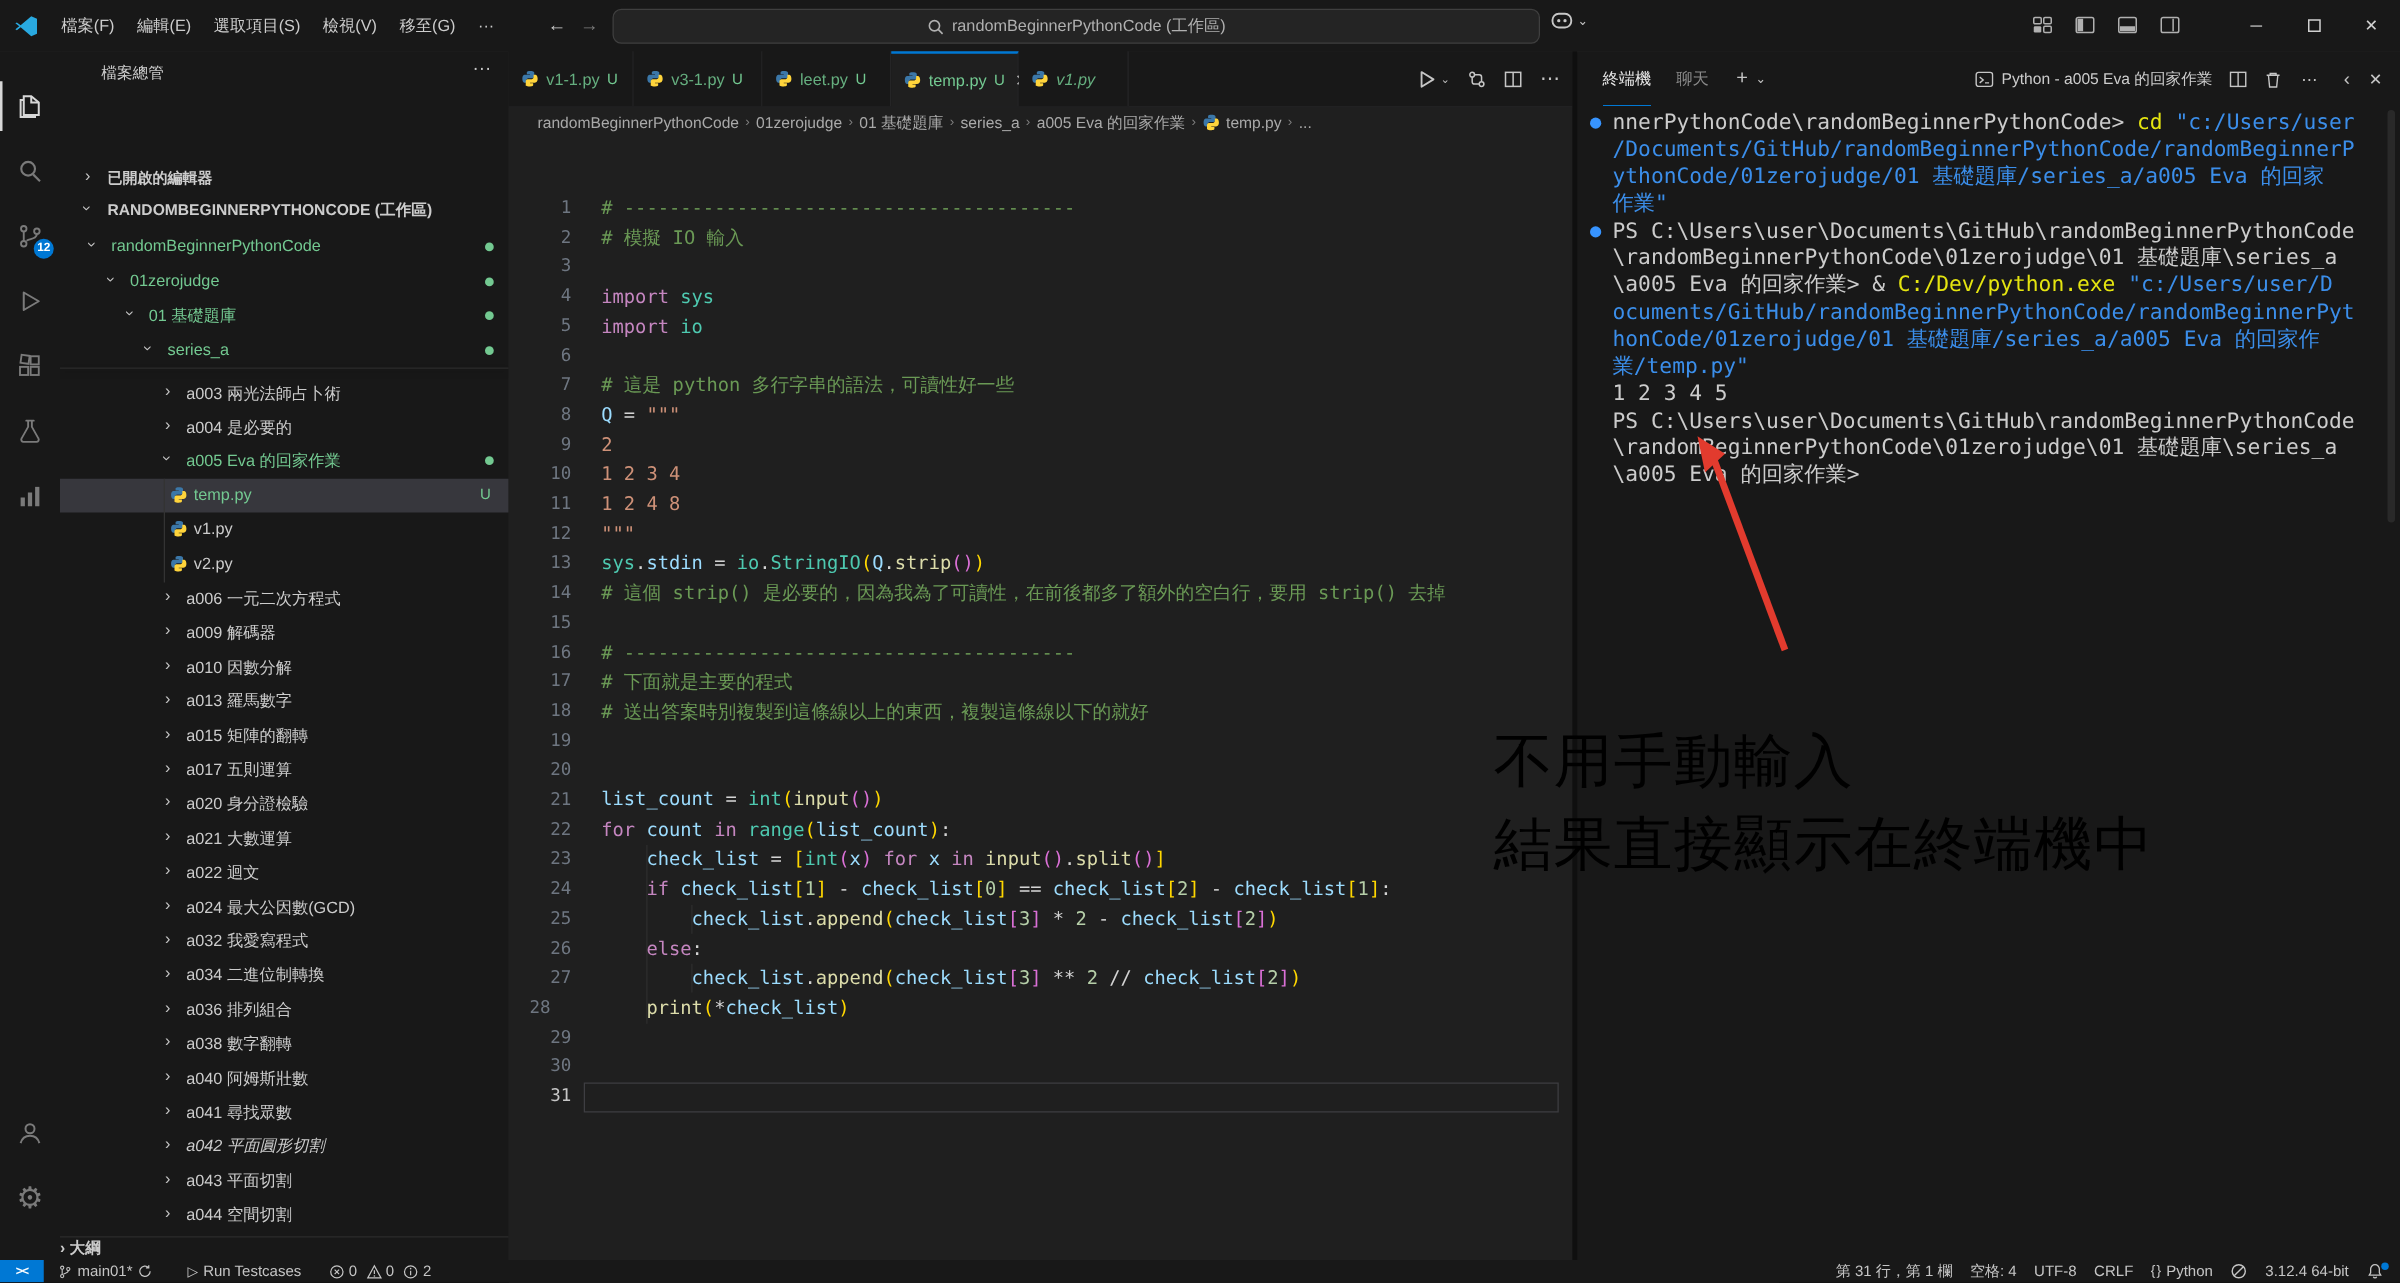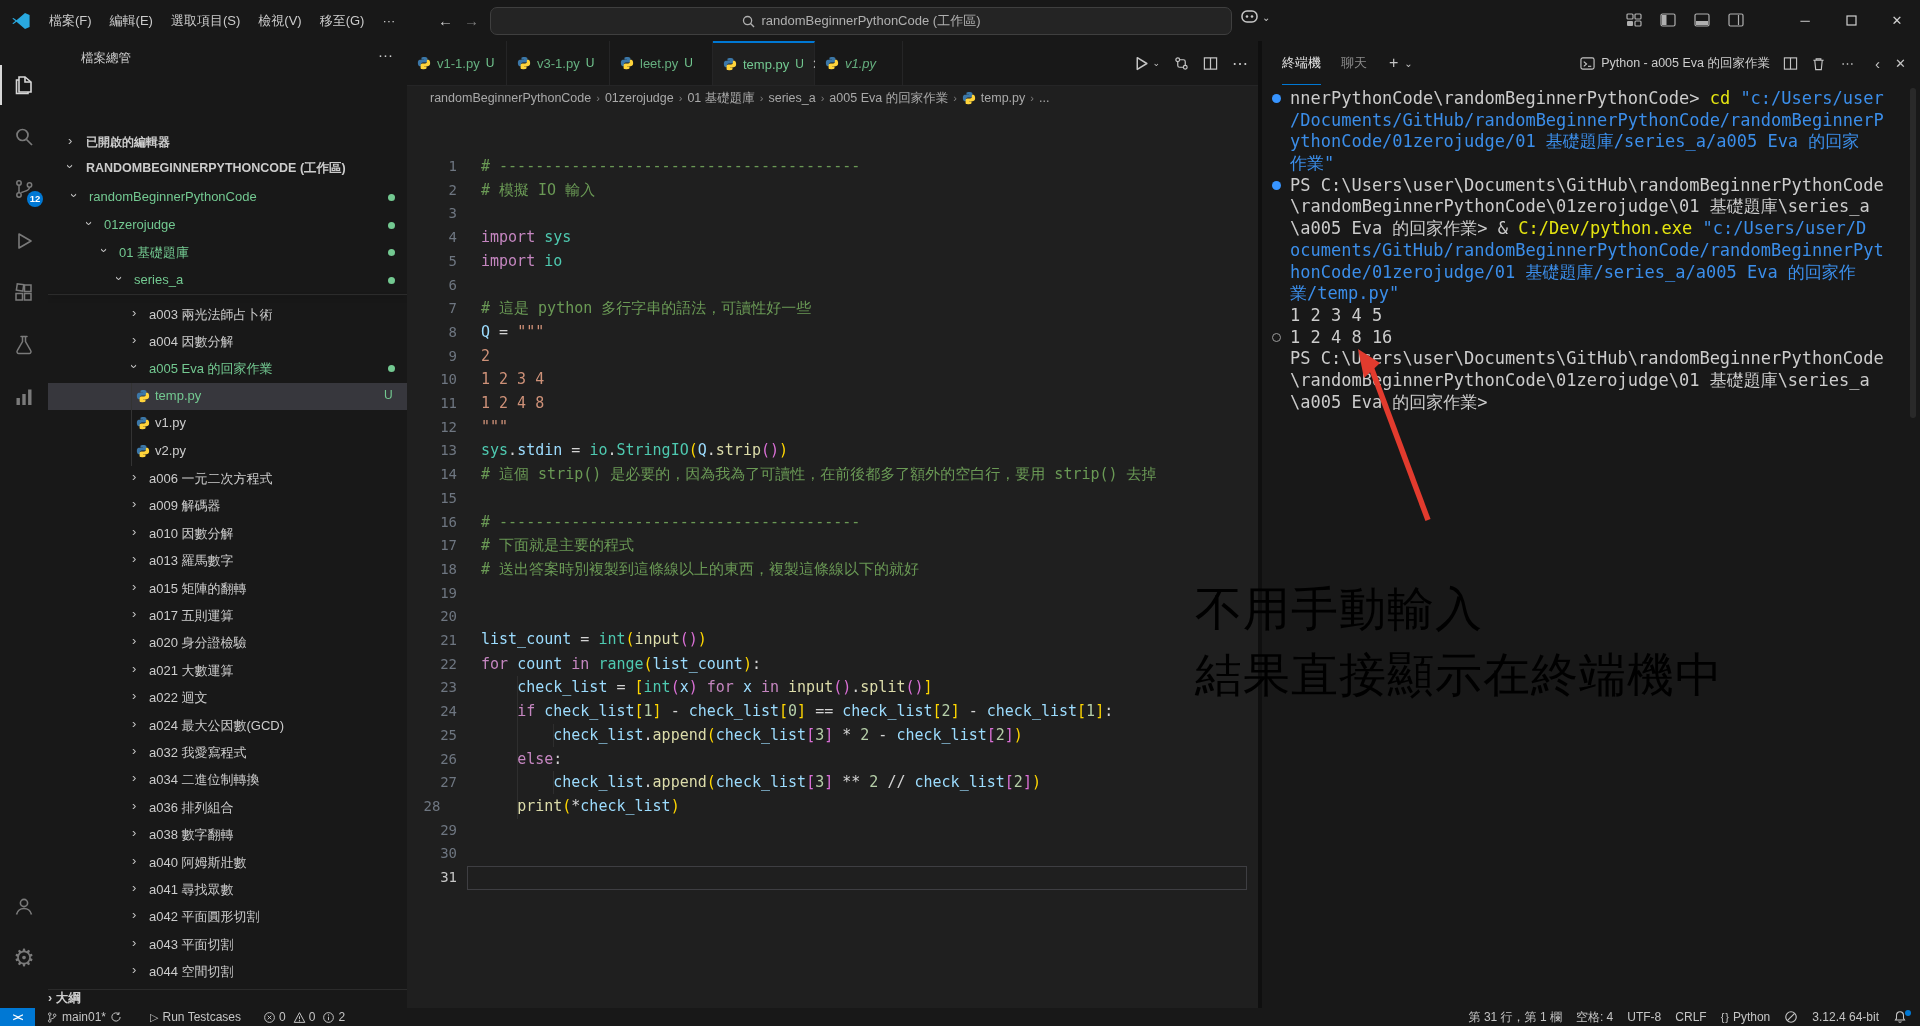--- a/index.html
+++ b/index.html
@@ -262,21 +262,21 @@
           <span class="chev open" style="left: 69px;">›</span>
           <span class="lbl" style="left: 86px;">series_a</span>
           <span class="git-dot"></span>
         </div>
         <div class="tree-row" style="top: 259.5px;">
           <span class="chev" style="left: 84px;">›</span>
           <span class="lbl" style="left: 101px;">a003 兩光法師占卜術</span>
         </div>
         <div class="tree-row" style="top: 286.9px;">
           <span class="chev" style="left: 84px;">›</span>
-          <span class="lbl" style="left: 101px;">a004 因數分解</span>
+          <span class="lbl" style="left: 101px;">a004 是必要的</span>
         </div>
         <div class="tree-row green" style="top: 314.3px;">
           <span class="chev open" style="left: 84px;">›</span>
           <span class="lbl" style="left: 101px;">a005 Eva 的回家作業</span>
           <span class="git-dot"></span>
         </div>
         <div class="tree-row green selected" style="top: 341.7px;">
           <span style="position: absolute; top: 6px; left: 88px;"><svg class="pyicon" viewBox="0 0 16 16">
               <path fill="#3b77a8" d="M7.9 1c-3 0-2.8 1.3-2.8 1.3v1.6h2.9v.5H3.6S1 4.1 1 7.9c0 3.8 2.3 3.7 2.3 3.7h1.4V9.8s-.1-2.3 2.2-2.3h2.9s2.1 0 2.1-2V2.6S12.2 1 7.9 1z"></path>
               <path fill="#ffd43b" d="M8.1 15c3 0 2.8-1.3 2.8-1.3v-1.6H8v-.5h4.4S15 11.9 15 8.1c0-3.8-2.3-3.7-2.3-3.7h-1.4v1.8s.1 2.3-2.2 2.3H6.2s-2.1 0-2.1 2v3.4S3.8 15 8.1 15z"></path>
@@ -357,21 +357,21 @@
         <div class="tree-row" style="top: 807.5px;">
           <span class="chev" style="left: 84px;">›</span>
           <span class="lbl" style="left: 101px;">a040 阿姆斯壯數</span>
         </div>
         <div class="tree-row" style="top: 834.9px;">
           <span class="chev" style="left: 84px;">›</span>
           <span class="lbl" style="left: 101px;">a041 尋找眾數</span>
         </div>
         <div class="tree-row" style="top: 862.3px;">
           <span class="chev" style="left: 84px;">›</span>
-          <span class="lbl" style="left: 101px;">a042 平面圓形切割</span>
+          <span class="lbl" style="left: 101px; font-style: italic;">a042 平面圓形切割</span>
         </div>
         <div class="tree-row" style="top: 889.7px;">
           <span class="chev" style="left: 84px;">›</span>
           <span class="lbl" style="left: 101px;">a043 平面切割</span>
         </div>
         <div class="tree-row" style="top: 917.1px;">
           <span class="chev" style="left: 84px;">›</span>
           <span class="lbl" style="left: 101px;">a044 空間切割</span>
         </div>
       </div>
@@ -584,21 +584,20 @@
         <div class="term-row"><span class="bl">/Documents/GitHub/randomBeginnerPythonCode/randomBeginnerP</span></div>
         <div class="term-row"><span class="bl">ythonCode/01zerojudge/01 基礎題庫/series_a/a005 Eva 的回家</span></div>
         <div class="term-row"><span class="bl">作業"</span></div>
         <div class="term-row"><span class="term-dot blue"></span><span class="pl">PS C:\Users\user\Documents\GitHub\randomBeginnerPythonCode</span></div>
         <div class="term-row"><span class="pl">\randomBeginnerPythonCode\01zerojudge\01 基礎題庫\series_a</span></div>
         <div class="term-row"><span class="pl">\a005 Eva 的回家作業&gt; &amp; </span><span class="yl">C:/Dev/python.exe</span><span class="pl"> </span><span class="bl">"c:/Users/user/D</span></div>
         <div class="term-row"><span class="bl">ocuments/GitHub/randomBeginnerPythonCode/randomBeginnerPyt</span></div>
         <div class="term-row"><span class="bl">honCode/01zerojudge/01 基礎題庫/series_a/a005 Eva 的回家作</span></div>
         <div class="term-row"><span class="bl">業/temp.py"</span></div>
         <div class="term-row"><span class="pl">1 2 3 4 5</span></div>
-        <div class="term-row"><span class="term-dot open"></span><span class="pl">1 2 4 8 16</span></div>
         <div class="term-row"><span class="pl">PS C:\Users\user\Documents\GitHub\randomBeginnerPythonCode</span></div>
         <div class="term-row"><span class="pl">\randomBeginnerPythonCode\01zerojudge\01 基礎題庫\series_a</span></div>
         <div class="term-row"><span class="pl">\a005 Eva 的回家作業&gt;</span></div>
       </div>
     <div id="panel-scrollbar"></div>
   </section>
 
   <footer id="statusbar">
     <div id="remote">&gt;&lt;</div>
     <div class="sb-item" style="margin-left:4px">

